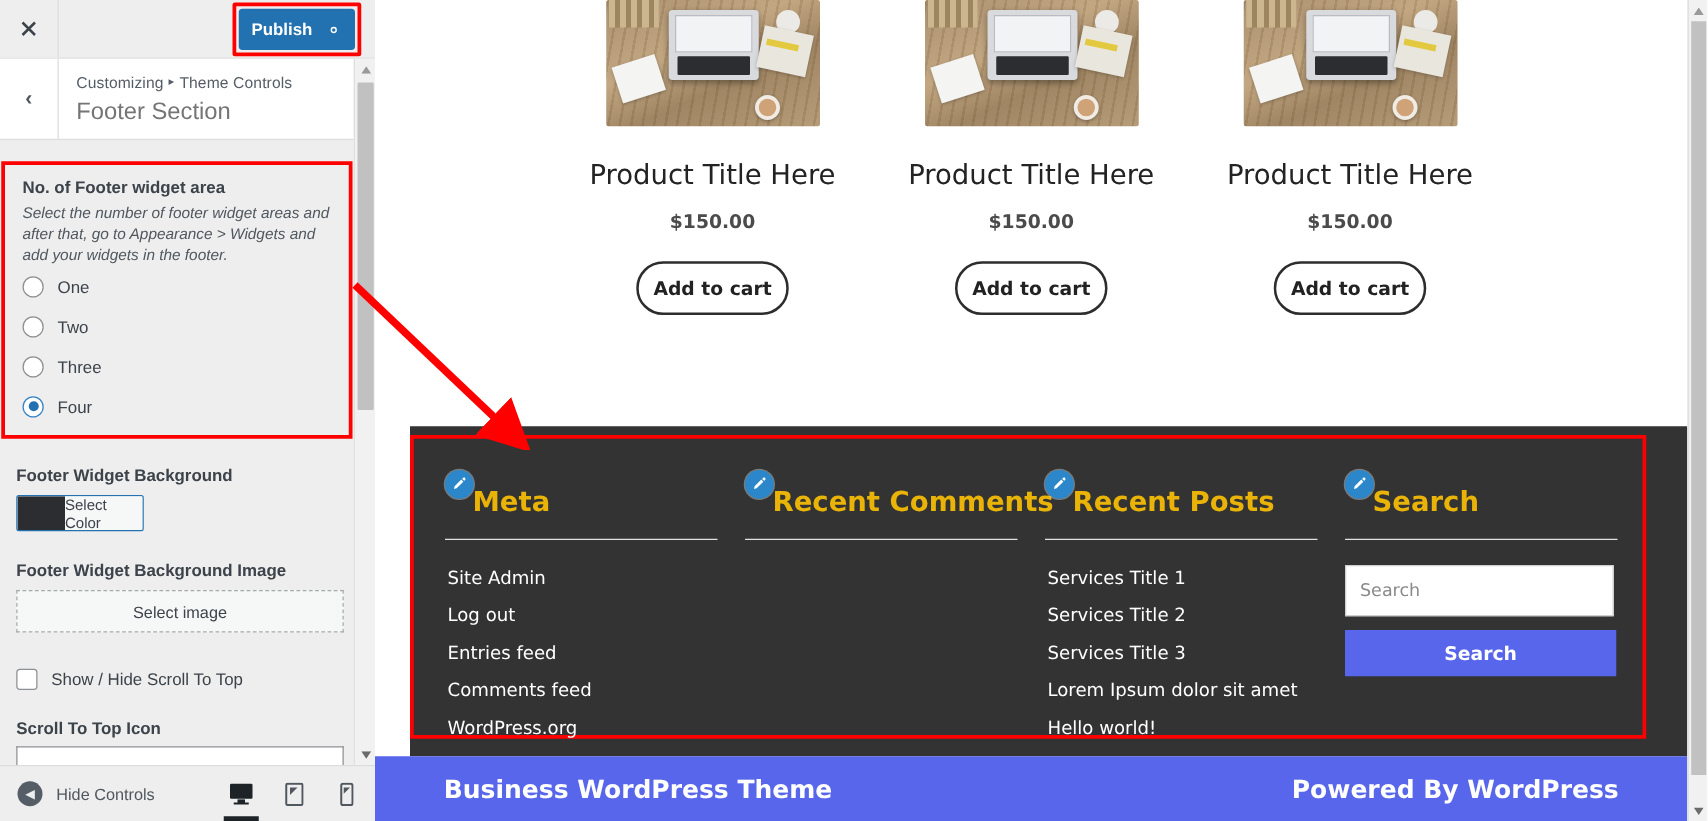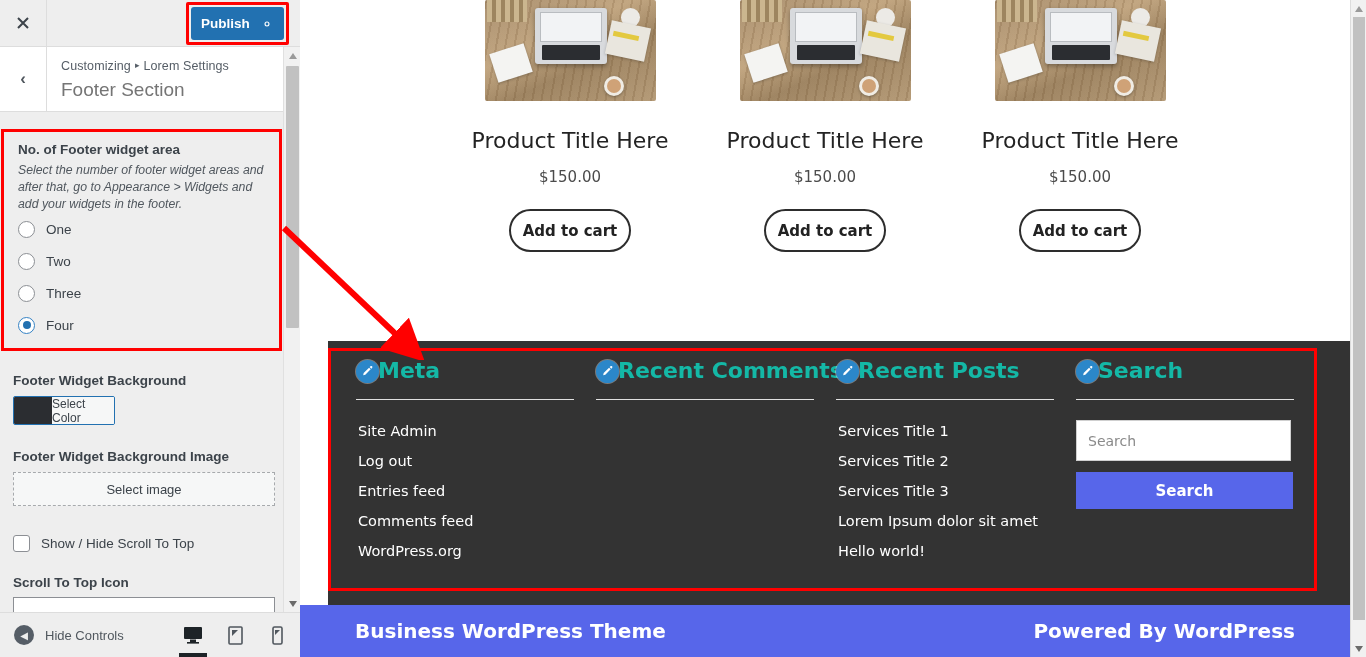--- a/index.html
+++ b/index.html
@@ -276,20 +276,21 @@
     border-radius: 50%; background: #eceae6;
   }
   .prod-title {
     font-size: 22px; color: #232323; font-weight: 400;
     line-height: 31px; margin-top: 24px;
     font-family: "DejaVu Sans", sans-serif;
   }
   .prod-price {
     font-size: 15px; color: #4b4b4b; margin-top: 12px;
     font-family: "DejaVu Sans", sans-serif;
+    font-weight: bold;
   }
   .add-cart {
     margin: 23px auto 0; width: 122px; height: 43px;
     border: 2px solid #2d2d2d; border-radius: 24px;
     background: #ffffff; color: #222; cursor: pointer;
     font-size: 15px; font-weight: 700;
     font-family: "DejaVu Sans", sans-serif;
     display: flex; align-items: center; justify-content: center;
   }
 
@@ -311,24 +312,25 @@
   .fwidget { width: 240px; padding-right: 22px; position: relative; }
   .fw-head { display: flex; align-items: center; position: relative; }
   .edit-pencil {
     width: 23px; height: 23px; border-radius: 50%;
     background: #2b87c9; flex: none;
     display: flex; align-items: center; justify-content: center;
     cursor: pointer; box-shadow: 0 0 0 1px rgba(255,255,255,.35);
     position: relative; z-index: 2;
   }
   .fw-title {
-    color: #14b8a6; font-size: 22px; font-weight: 700;
+    color: #eab308; font-size: 22px; font-weight: 700;
     font-family: "DejaVu Sans", sans-serif;
     line-height: 26px; margin-left: -1px;
     white-space: nowrap;
+    margin-top: 32px;
   }
   .fw-rule {
     height: 1px; background: #ffffff; opacity: .85;
     margin-top: 15px; width: 100%;
   }
   .fw-list { list-style: none; margin: 16px 0 0 0; padding: 0 0 0 2px; }
   .fw-list li {
     color: #ffffff; font-size: 14.5px; line-height: 30px;
     font-family: "DejaVu Sans", sans-serif;
     white-space: nowrap; cursor: pointer;
@@ -408,21 +410,21 @@
             </svg>
           </span>
         </button>
       </div>
     </div>
 
     <div class="cz-titlebar">
       <div class="cz-back">‹</div>
       <div class="cz-titles">
         <div class="cz-crumb">
-          <span>Customizing</span><span class="sep">▸</span><span>Lorem Settings</span>
+          <span>Customizing</span><span class="sep">▸</span><span>Theme Controls</span>
         </div>
         <div class="cz-section-title">Footer Section</div>
       </div>
     </div>
 
     <div class="cz-panel">
 
       <div class="ctl-widget-count">
         <div class="ctl-label">No. of Footer widget area</div>
         <div class="ctl-desc">Select the number of footer widget areas and after that, go to Appearance &gt; Widgets and add your widgets in the footer.</div>

